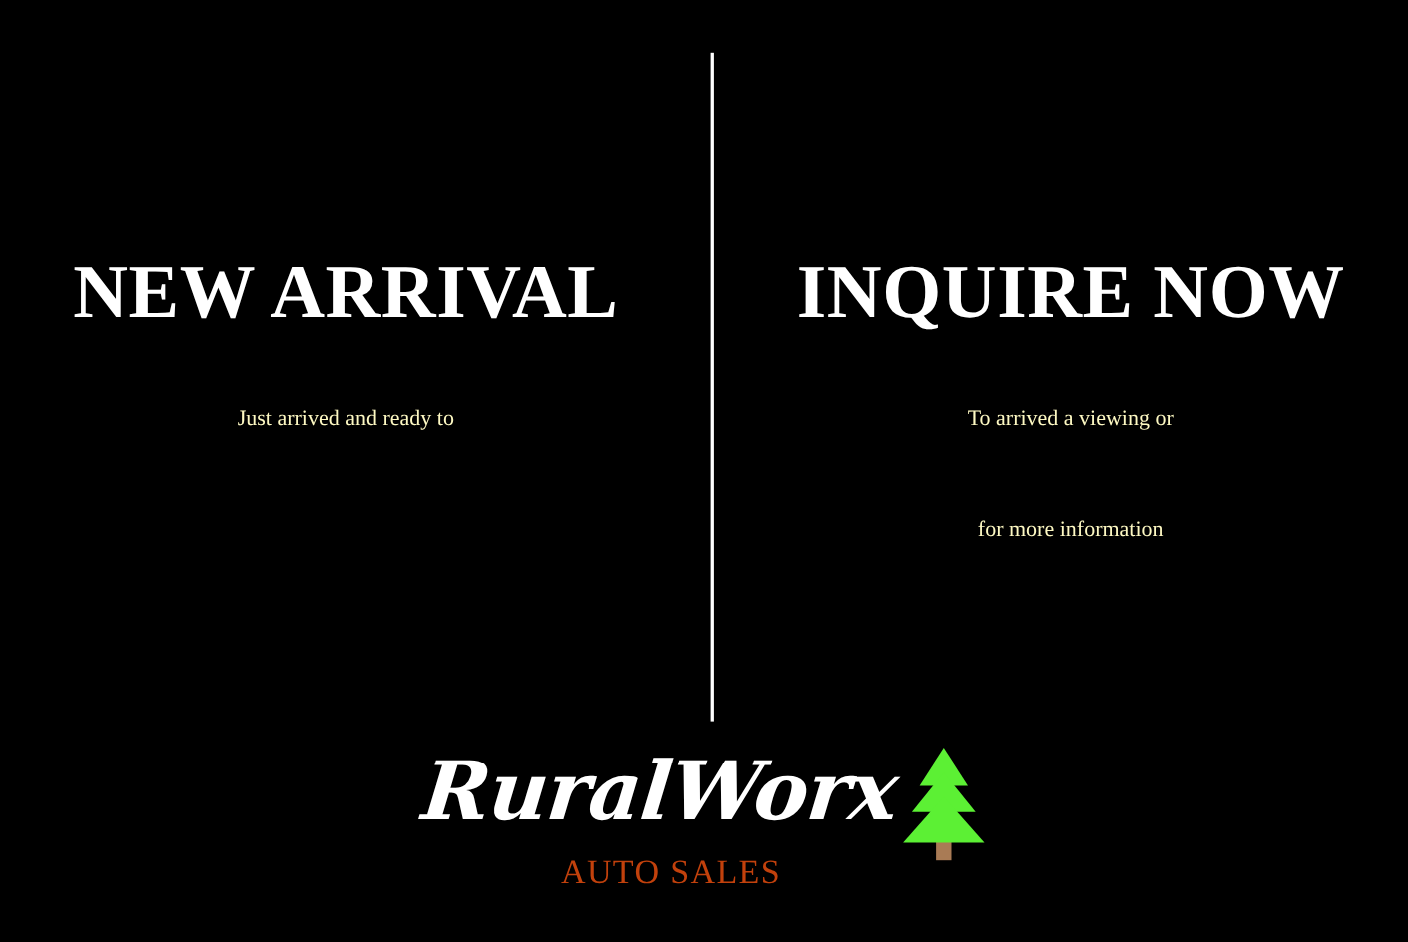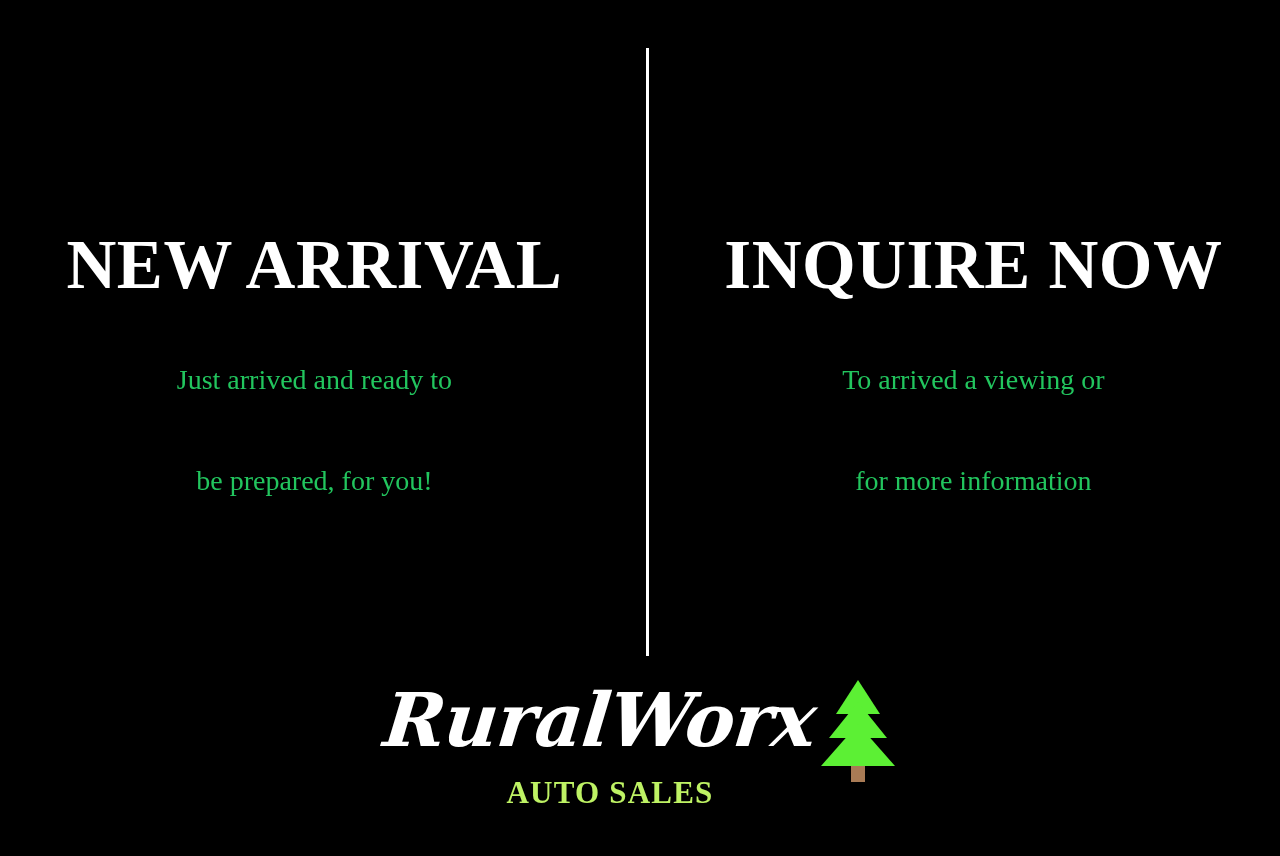--- a/index.html
+++ b/index.html
@@ -50,24 +50,24 @@
     letter-spacing: 0.5px;
     text-align: center;
     white-space: nowrap;
     text-rendering: optimizeLegibility;
   }
   .col-left .headline  { margin-top: 231px; }
   .col-right .headline { margin-top: 231px; text-align: right; }
 
   .subtext {
     margin: 0;
-    color: #22c55e;
+    color: #fef9c3;
     font-family: "Liberation Serif", "DejaVu Serif", serif;
     font-weight: normal;
-    font-size: 28px;
+    font-size: 20px;
     line-height: 42px;
     text-align: center;
     white-space: nowrap;
   }
   .col-left .subtext  { margin-top: 59px; }
   .col-right .subtext { margin-top: 59px; }
 
   
   .divider {
     position: absolute;
@@ -107,48 +107,46 @@
     letter-spacing: -1px;
     white-space: nowrap;
     transform: skewX(-6deg);
   }
   .tagline {
     position: absolute;
     left: 20px;
     top: 108px;
     width: 420px;
     text-align: center;
-    color: #bef264;
+    color: #c2410c;
     font-family: "Liberation Serif", "DejaVu Serif", serif;
     font-size: 31px;
     line-height: 34px;
     letter-spacing: 1.2px;
     white-space: nowrap;
-    font-weight: bold;
   }
   .tree {
     position: absolute;
     left: 436px;
     top: 8px;
     width: 84px;
     height: 108px;
   }
   .tree svg { display: block; }
 </style>
 </head>
 <body>
 
 <div id="canvas">
 
   <div class="columns">
 
     <div class="col col-left">
       <h1 class="headline">NEW ARRIVAL</h1>
       <p class="subtext">Just arrived and ready to</p>
-      <p class="subtext">be prepared, for you!</p>
     </div>
 
     <div class="col col-right">
       <h1 class="headline">INQUIRE NOW</h1>
       <p class="subtext">To arrived a viewing or</p>
       <p class="subtext">for more information</p>
     </div>
 
   </div>
 

